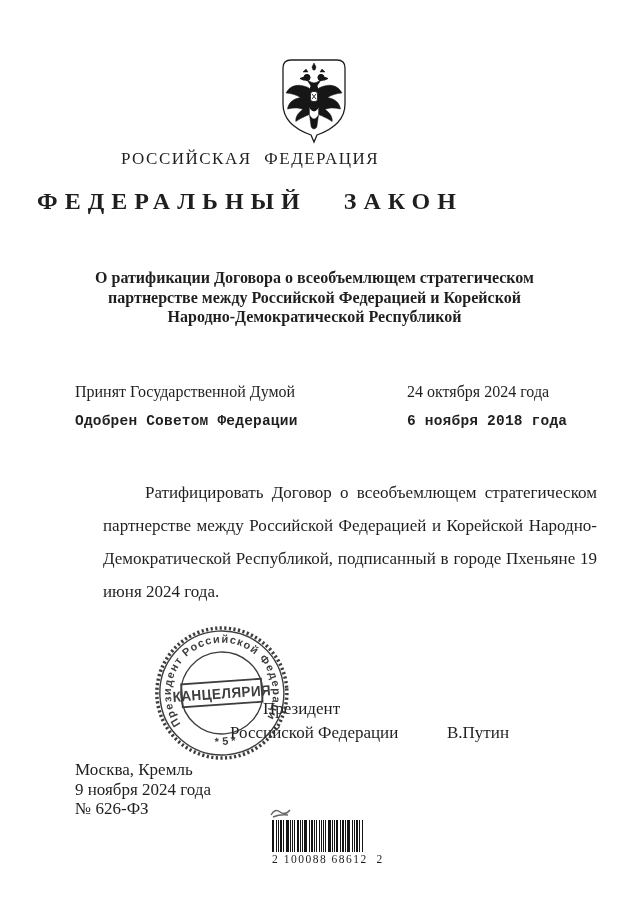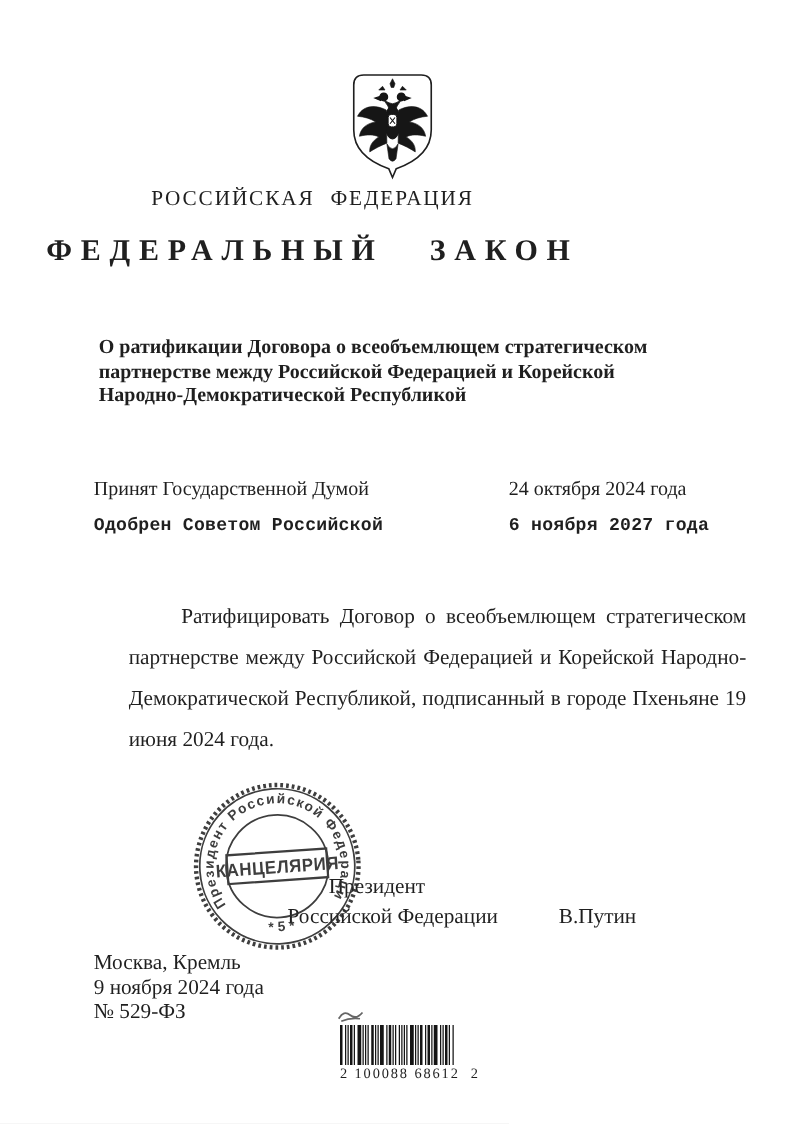--- a/index.html
+++ b/index.html
@@ -11,21 +11,21 @@
     font-family:"Liberation Serif", serif;
     color:#1f1f1f;
     overflow:hidden;
   }
   .abs{position:absolute;}
   .centered{left:0;width:500px;text-align:center;}
   .country{top:149px;font-size:17px;letter-spacing:1.5px;word-spacing:7px;}
   .fedlaw{top:188px;font-size:24px;font-weight:bold;letter-spacing:7px;word-spacing:24px;}
   .law-title{
     top:268px;left:79px;width:471px;
-    font-size:16px;font-weight:bold;line-height:19.5px;
+    font-size:16px;font-weight:bold;line-height:19.5px;text-align:center;
   }
   .adopt-row1{top:383px;}
   .adopt-row2{top:413px;}
   .adopt-label{left:75px;font-size:16px;font-family:Liberation Serif, serif;}
   .adopt-date{left:375px;font-size:16px;margin-left:32px;}
   .mono-line{font-family:"Liberation Mono", monospace;font-weight:bold;font-size:14.5px;letter-spacing:0.2px;}
   .body-par{
     top:476px;left:68px;width:494px;
     font-size:17px;line-height:33px;
     text-align:justify;text-indent:42px;margin-left:35px;
@@ -69,22 +69,22 @@
     </svg>
   </div>
 
   <div class="abs centered country">РОССИЙСКАЯ  ФЕДЕРАЦИЯ</div>
   <div class="abs centered fedlaw">ФЕДЕРАЛЬНЫЙ  ЗАКОН</div>
 
   <div class="abs law-title">О ратификации Договора о всеобъемлющем стратегическом партнерстве между Российской Федерацией и Корейской Народно-Демократической Республикой</div>
 
   <div class="abs adopt-row1 adopt-label">Принят Государственной Думой</div>
   <div class="abs adopt-row1 adopt-date">24 октября 2024 года</div>
-  <div class="abs adopt-row2 adopt-label mono-line">Одобрен Советом Российской</div>
-  <div class="abs adopt-row2 adopt-date mono-line">6 ноября 2027 года</div>
+  <div class="abs adopt-row2 adopt-label mono-line">Одобрен Советом Федерации</div>
+  <div class="abs adopt-row2 adopt-date mono-line">6 ноября 2018 года</div>
 
   <div class="abs body-par">Ратифицировать Договор о всеобъемлющем стратегическом партнерстве между Российской Федерацией и Корейской Народно-Демократической Республикой, подписанный в городе Пхеньяне 19 июня 2024 года.</div>
 
   <div class="abs sig-line1">Президент</div>
   <div class="abs sig-line2">Российской Федерации</div>
   <div class="abs sig-name">В.Путин</div>
 
   <div class="abs stamp">
     <svg width="138" height="138" viewBox="0 0 138 138">
       <g stroke="#2e2e2e" fill="none">
@@ -98,21 +98,21 @@
         <textPath href="#ringPath" startOffset="2">Президент Российской Федерации</textPath>
       </text>
       <text x="69" y="121" text-anchor="middle" font-family="Liberation Sans, sans-serif" font-size="11" font-weight="bold" fill="#2e2e2e">*  5  *</text>
       <text x="69" y="74.5" text-anchor="middle" font-family="Liberation Sans, sans-serif" font-size="14.5" font-weight="bold" fill="#2e2e2e" letter-spacing="0.5" transform="translate(69,0) scale(0.93,1) translate(-69,0)">КАНЦЕЛЯРИЯ</text>
     </svg>
   </div>
 
   <div class="abs footer-block">
     <div>Москва, Кремль</div>
     <div>9 ноября 2024 года</div>
-    <div>№ 529-ФЗ</div>
+    <div>№ 626-ФЗ</div>
   </div>
 
   <div class="abs smudge">
     <svg width="26" height="14" viewBox="0 0 26 14">
       <path d="M3,9 Q7,2 12,6 T22,4 M5,11 Q12,8 20,9" stroke="#666" stroke-width="1.4" fill="none"></path>
     </svg>
   </div>
 
   <div class="abs barcode">
     <div class="barcode-bars" id="bars">

